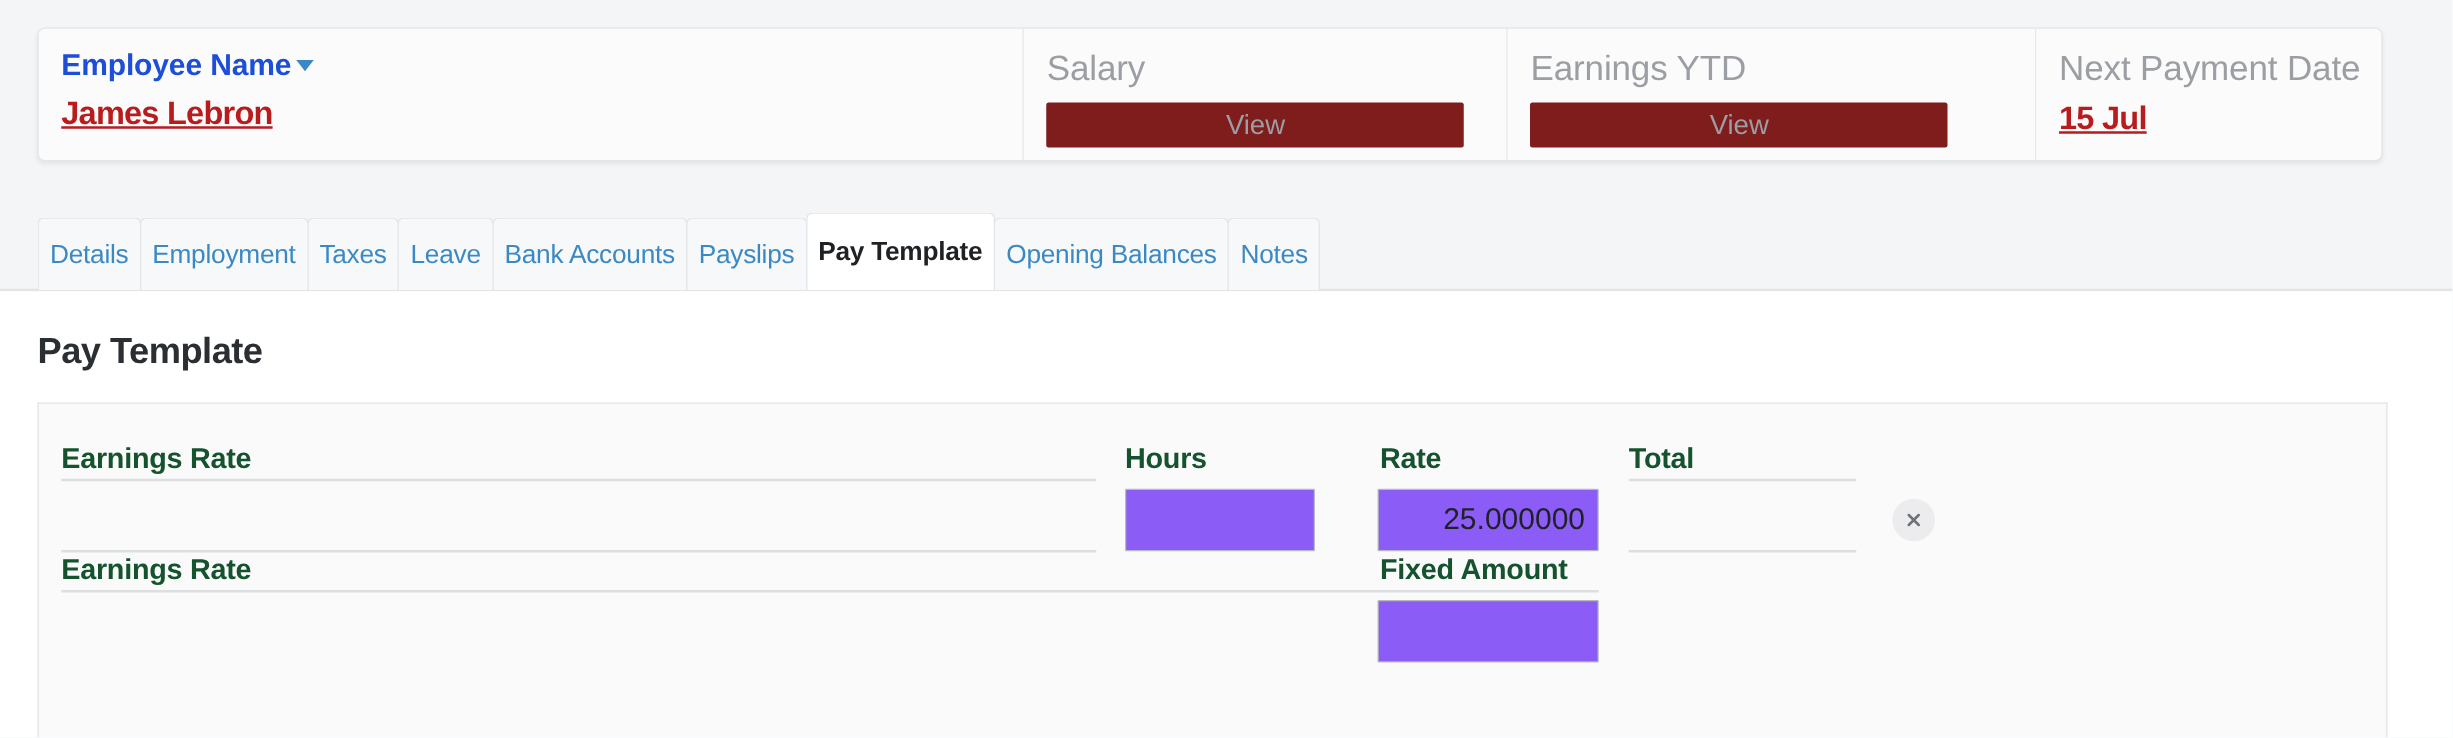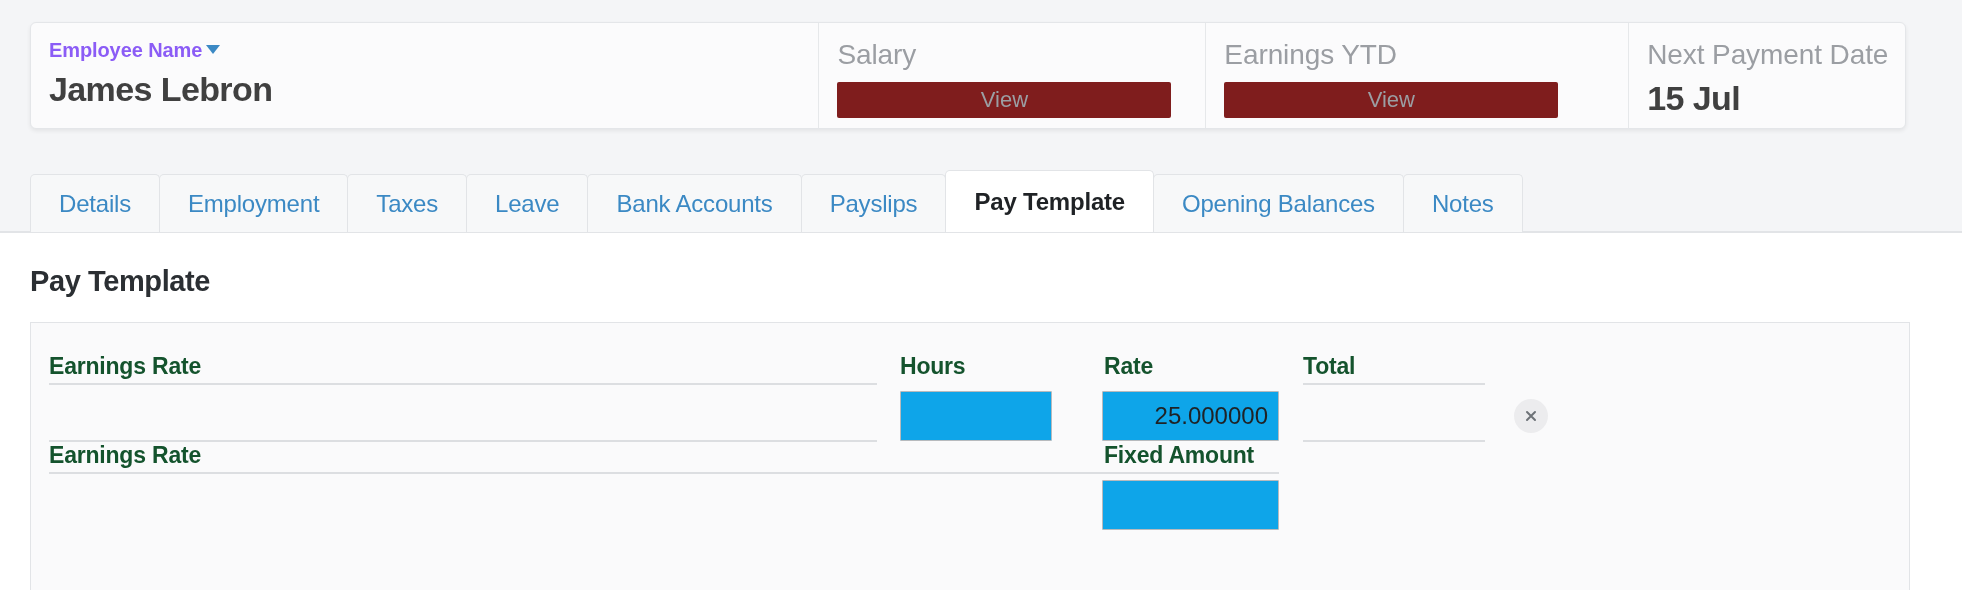--- a/index.html
+++ b/index.html
@@ -40,41 +40,42 @@
   }
   .emp-cell + .emp-cell {
     border-left: 1px solid #e6e8ea;
   }
   .cell-name    { width: 800px; }
   .cell-salary  { width: 393px; }
   .cell-ytd     { width: 400px; }
   .cell-nextpay { width: 281px; margin-left: 29px; }
 
   .emp-label-link {
-    font-size: 20px;
-    font-weight: bold;
-    color: #8b5cf6;
+    font-size: 24px;
+    font-weight: bold;
+    color: #1d4ed8;
     letter-spacing: -0.1px;
     display: inline-block;
   }
   .caret-down {
     display: inline-block;
     width: 0; height: 0;
     border-left: 7px solid transparent;
     border-right: 7px solid transparent;
     border-top: 9px solid #3b89c4;
     margin-left: 4px;
     vertical-align: 3px;
   }
   .emp-value {
-    font-size: 34px;
-    font-weight: bold;
-    color: #404040;
+    font-size: 26px;
+    font-weight: bold;
+    color: #b91c1c;
     margin-top: 8px;
     letter-spacing: -0.6px;
+    text-decoration: underline;
   }
   .emp-label-muted {
     font-size: 28px;
     color: #9b9ea3;
     letter-spacing: -0.1px;
   }
   .view-btn {
     margin-top: 11px;
     width: 334px;
     height: 36px;
@@ -108,22 +109,22 @@
   }
   .tab {
     box-sizing: border-box;
     height: 58px;
     background: #f7f8f9;
     border: 1px solid #e2e4e7;
     border-bottom: none;
     border-radius: 5px 5px 0 0;
     display: flex;
     align-items: center;
-    padding: 0 28px;
-    font-size: 24px;
+    padding: 0 9px;
+    font-size: 21px;
     color: #3b89c4;
     margin-right: -1px;
     cursor: pointer;
     white-space: nowrap;
     letter-spacing: -0.2px;
   }
   .tab.active {
     background: #ffffff;
     color: #1f2225;
     font-weight: bold;
@@ -190,21 +191,21 @@
     position: absolute;
     font-size: 24px;
     color: #3b89c4;
     letter-spacing: -0.2px;
     white-space: nowrap;
     cursor: pointer;
   }
   .txt-input {
     position: absolute;
     box-sizing: border-box;
-    background: #0ea5e9;
+    background: #8b5cf6;
     border: 1px solid #b7babd;
     border-radius: 1px;
     font-family: "Liberation Sans", sans-serif;
     font-size: 24px;
     color: #1f2225;
     text-align: right;
     padding: 0 10px;
     outline: none;
   }
   .remove-btn {

